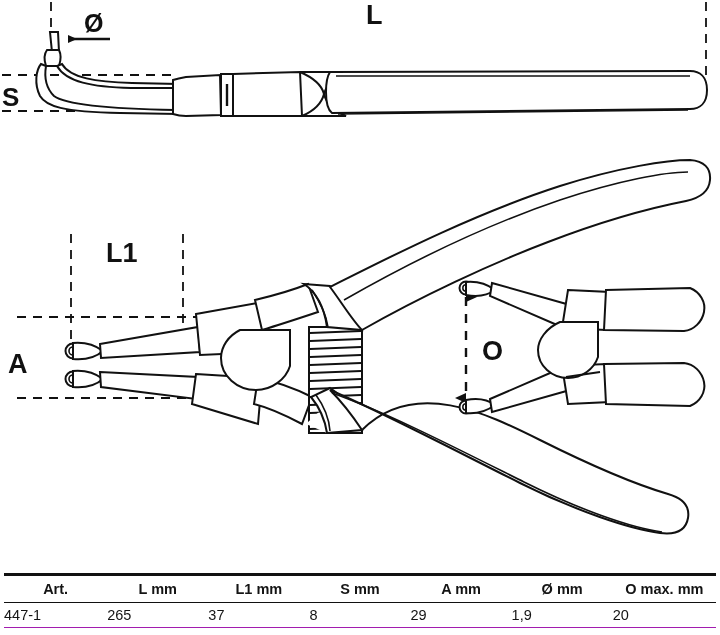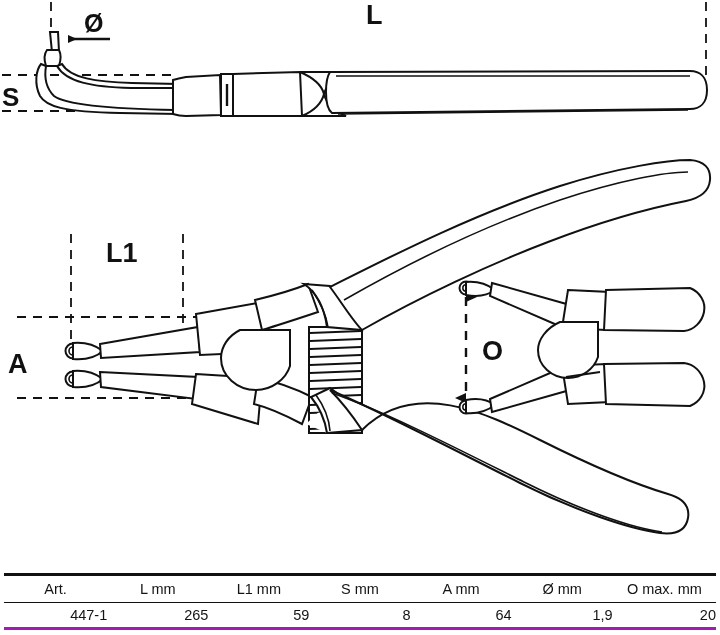--- a/index.html
+++ b/index.html
@@ -42,35 +42,35 @@
     width: 720px;
   }
   table.spec {
     border-collapse: collapse;
     width: 712px;
     margin-left: 4px;
     font-family: "Liberation Sans", sans-serif;
   }
   table.spec thead th {
     font-size: 14.5px;
-    font-weight: normal;
+    font-weight: bold;
     color: #141414;
     text-align: center;
     padding: 5px 0 5px 0;
     border-top: 3px solid #111111;
     border-bottom: 1.5px solid #111111;
     white-space: nowrap;
   }
   table.spec tbody td {
     font-size: 14.5px;
     font-weight: normal;
     color: #141414;
-    text-align: right;
+    text-align: left;
     padding: 4px 0 4px 0;
-    border-bottom: 3px solid #a21caf;
+    border-bottom: 1px solid #a21caf;
     white-space: nowrap;
   }
   table.spec th.c0, table.spec td.c0 { width: 14.5%; }
   table.spec th.c1, table.spec td.c1 { width: 14.2%; margin-top: 43px; }
   table.spec th.c2, table.spec td.c2 { width: 14.2%; }
   table.spec th.c3, table.spec td.c3 { width: 14.2%; }
   table.spec th.c4, table.spec td.c4 { width: 14.2%; }
   table.spec th.c5, table.spec td.c5 { width: 14.2%; }
   table.spec th.c6, table.spec td.c6 { width: 14.5%; }
 </style>
@@ -257,23 +257,23 @@
           <th class="c3">S  mm</th>
           <th class="c4">A  mm</th>
           <th class="c5">Ø  mm</th>
           <th class="c6">O  max. mm</th>
         </tr>
       </thead>
       <tbody>
         <tr>
           <td class="c0">447-1</td>
           <td class="c1">265</td>
-          <td class="c2">59</td>
+          <td class="c2">37</td>
           <td class="c3">8</td>
-          <td class="c4">64</td>
+          <td class="c4">29</td>
           <td class="c5">1,9</td>
           <td class="c6">20</td>
         </tr>
       </tbody>
     </table>
   </div>
 
 </div>
 
 </body></html>

